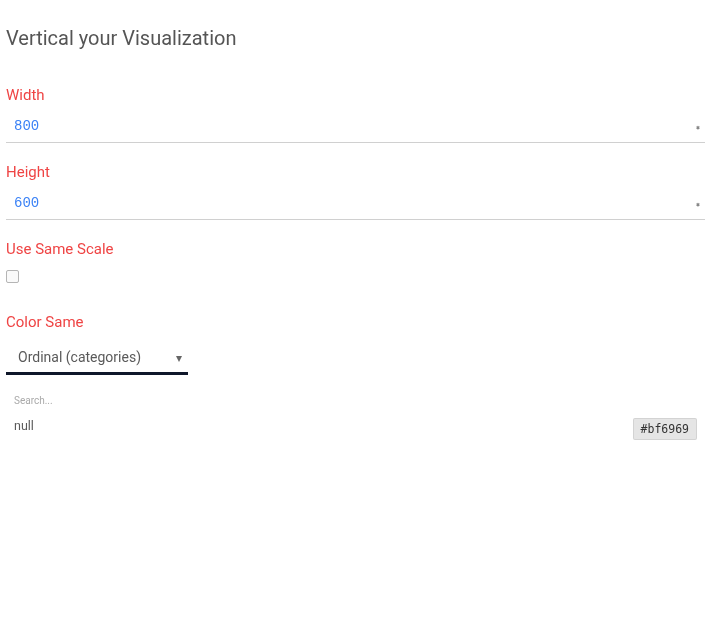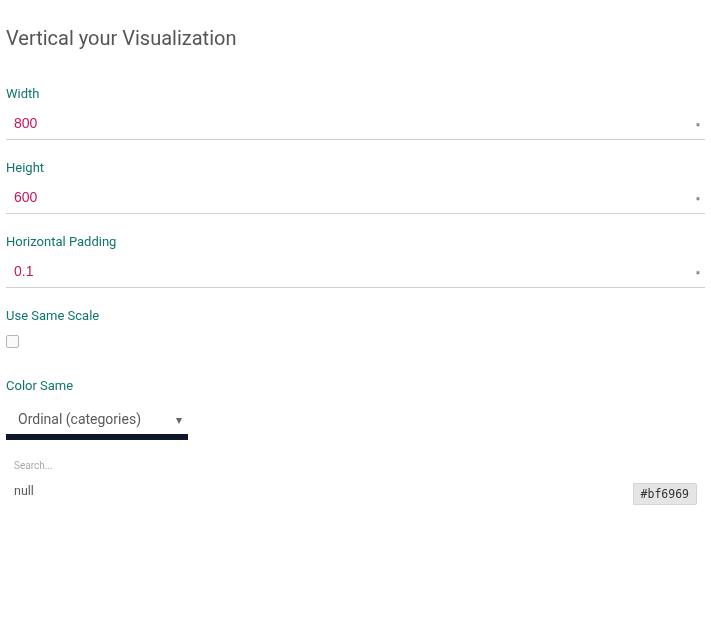--- a/index.html
+++ b/index.html
@@ -21,39 +21,39 @@
   .title {
     font-size: 20px;
     font-weight: 400;
     color: #555555;
     margin: 20px 0 36px 0;
   }
   .field {
     margin-bottom: 6px;
   }
   .field-label {
-    font-size: 13px;
-    color: #0f766e;
+    font-size: 15px;
+    color: #ef4444;
     display: block;
     padding-bottom: 8px;
   }
   .num-input-wrap {
     position: relative;
     border-bottom: 1px solid #d0d0d0;
     margin-bottom: 20px;
   }
   .num-input {
     width: 100%;
     border: none;
     outline: none;
     font-size: 14px;
-    color: #be185d;
+    color: #3b82f6;
     padding: 6px 20px 8px 8px;
     background: transparent;
-    font-family: Liberation Sans, sans-serif;
+    font-family: Liberation Mono, monospace;
   }
   .num-input::-webkit-inner-spin-button,
   .num-input::-webkit-outer-spin-button {
     -webkit-appearance: none;
     margin: 0;
   }
   .stepper {
     position: absolute;
     right: 4px;
     top: 50%;
@@ -85,21 +85,21 @@
     height: 13px;
     border: 1px solid #b5b5b5;
     border-radius: 2px;
     background: #fafafa;
     display: inline-block;
     cursor: pointer;
   }
   .select-wrap {
     display: inline-flex;
     align-items: center;
-    border-bottom: 6px solid #0f172a;
+    border-bottom: 3px solid #0f172a;
     padding: 6px 6px 6px 12px;
     min-width: 182px;
     justify-content: space-between;
     margin-top: 2px;
     margin-bottom: 12px;
     cursor: pointer;
   }
   .select-value {
     font-size: 14px;
     color: #5a5a5a;
@@ -165,30 +165,20 @@
     <div class="num-input-wrap">
       <input class="num-input" type="text" value="600" style="">
       <span class="stepper">
         <span class="up"></span>
         <span class="down"></span>
       </span>
     </div>
   </div>
 
 
-  <div class="field">
-    <label class="field-label">Horizontal Padding</label>
-    <div class="num-input-wrap">
-      <input class="num-input" type="text" value="0.1" style="">
-      <span class="stepper">
-        <span class="up"></span>
-        <span class="down"></span>
-      </span>
-    </div>
-  </div>
 
   <div class="field">
     <label class="field-label">Use Same Scale</label>
     <div class="checkbox-row">
       <span class="checkbox" role="checkbox" aria-checked="false"></span>
     </div>
   </div>
 
   <div class="field">
     <label class="field-label">Color Same</label>

